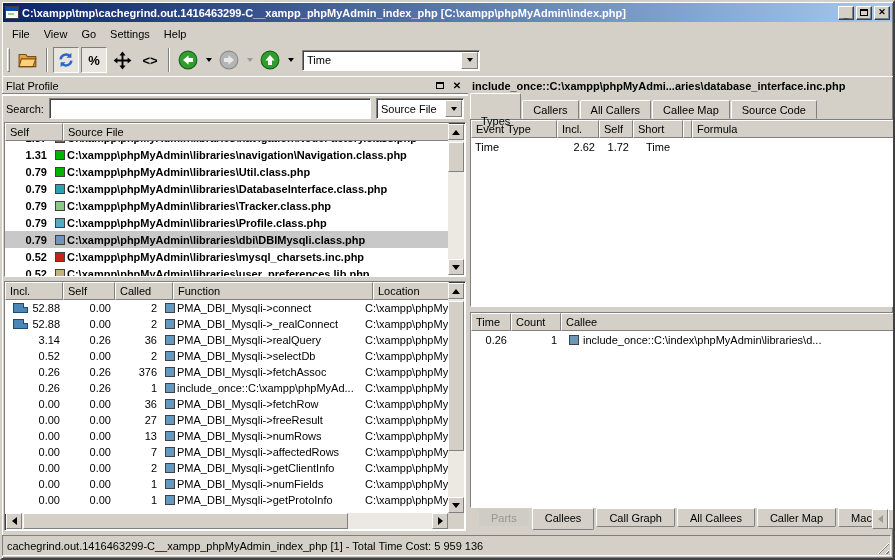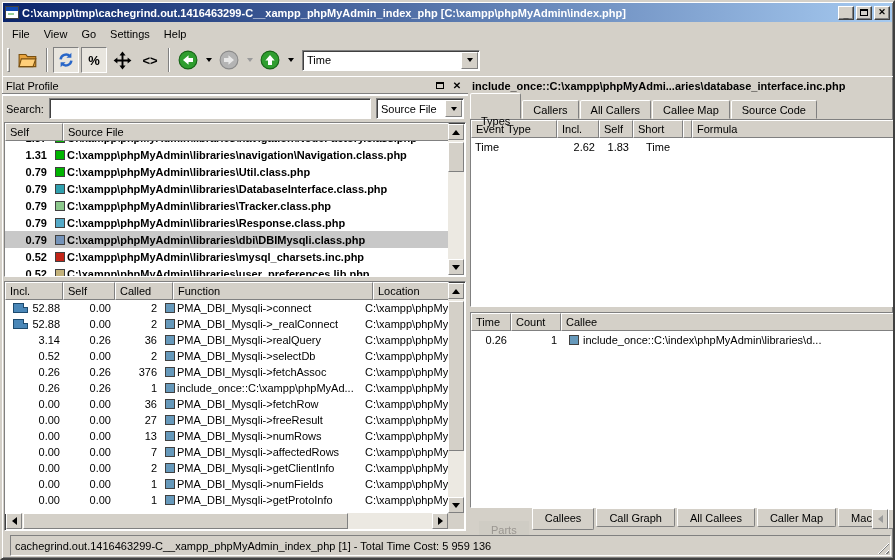--- a/index.html
+++ b/index.html
@@ -126,28 +126,28 @@
   #callee-head .th.h-ctime{width:40px} #callee-head .th.h-ccount{width:50px} #callee-head .th.h-ccallee{flex:1}
   .crow { height:18px; }
   .c-time{width:40px; text-align:right} .c-count{width:50px; text-align:right}
   .c-callee{flex:1; display:flex; align-items:center; overflow:hidden;}
   .c-callee .sq { margin:0 4px; }
 
   .btabbar { height:24px; display:flex; align-items:flex-start; padding-left:10px; flex:0 0 auto; position:relative; }
   .btab { padding:3px 12px; background:#d4d0c8; border:1px solid; border-color:#fff #808080 #808080 #fff;
           border-radius:0 0 2px 2px; margin-right:2px; height:19px; white-space:nowrap; }
   .btab.active { height:22px; z-index:2; }
-  .btab.disabled { color:#9a9691; border-color:#d4d0c8; background:#cfccc4;margin-top:12px; }
+  .btab.disabled { color:#9a9691; border-color:#d4d0c8; background:#cfccc4; }
   .btab.clip { max-width:66px; overflow:hidden; }
   .btab-scroll { position:absolute; right:2px; top:1px; display:flex; }
   .btab-sbtn { width:16px; height:20px; background:#d4d0c8; display:flex; align-items:center; justify-content:center; }
   .arr.left.dis { border-right-color:#9a9a9a; }
 
   
-  .statusbar { height:26px; padding:3px 2px 2px 8px; flex:0 0 auto; }
+  .statusbar { height:26px; padding:3px 2px 2px 0; flex:0 0 auto; }
   .status-inner { height:100%; display:flex; align-items:center; padding:0 4px; position:relative; background:#d4d0c8; }
   .grip { position:absolute; right:1px; bottom:1px; width:13px; height:13px;
           background: repeating-linear-gradient(135deg,#fff 0 1px,#808080 1px 2px,#d4d0c8 2px 5px);
           clip-path: polygon(100% 0, 100% 100%, 0 100%); }
 </style>
 </head>
 <body>
 
 <div id="window">
 
@@ -300,21 +300,21 @@
               <div class="cell s-self num">0.79</div>
               <div class="cell s-file">
                 <div class="sq" style="background: rgb(140, 200, 140);"></div>
                 <span>C:\xampp\phpMyAdmin\libraries\Tracker.class.php</span>
               </div>
             </div>
             <div class="trow srow">
               <div class="cell s-self num">0.79</div>
               <div class="cell s-file">
                 <div class="sq" style="background: rgb(85, 170, 200);"></div>
-                <span>C:\xampp\phpMyAdmin\libraries\Response.class.php</span>
+                <span>C:\xampp\phpMyAdmin\libraries\Profile.class.php</span>
               </div>
             </div>
             <div class="trow srow selected">
               <div class="cell s-self num">0.79</div>
               <div class="cell s-file">
                 <div class="sq" style="background: rgb(116, 147, 185);"></div>
                 <span>C:\xampp\phpMyAdmin\libraries\dbi\DBIMysqli.class.php</span>
               </div>
             </div>
             <div class="trow srow">
@@ -564,21 +564,21 @@
           <div class="th h-eincl">Incl.</div>
           <div class="th h-eself">Self</div>
           <div class="th h-eshort">Short</div>
           <div class="th h-egap"></div>
           <div class="th h-eform">Formula</div>
         </div>
         <div class="tbody">
           <div class="trow erow">
             <div class="cell e-type">Time</div>
             <div class="cell e-incl">2.62</div>
-            <div class="cell e-self">1.83</div>
+            <div class="cell e-self">1.72</div>
             <div class="cell e-short">Time</div>
             <div class="cell e-gap"></div>
             <div class="cell e-form"></div>
           </div>
         </div>
       </div>
 
       <div class="gap5"></div>
 
       <div id="callee-table" class="qtable sunken">

